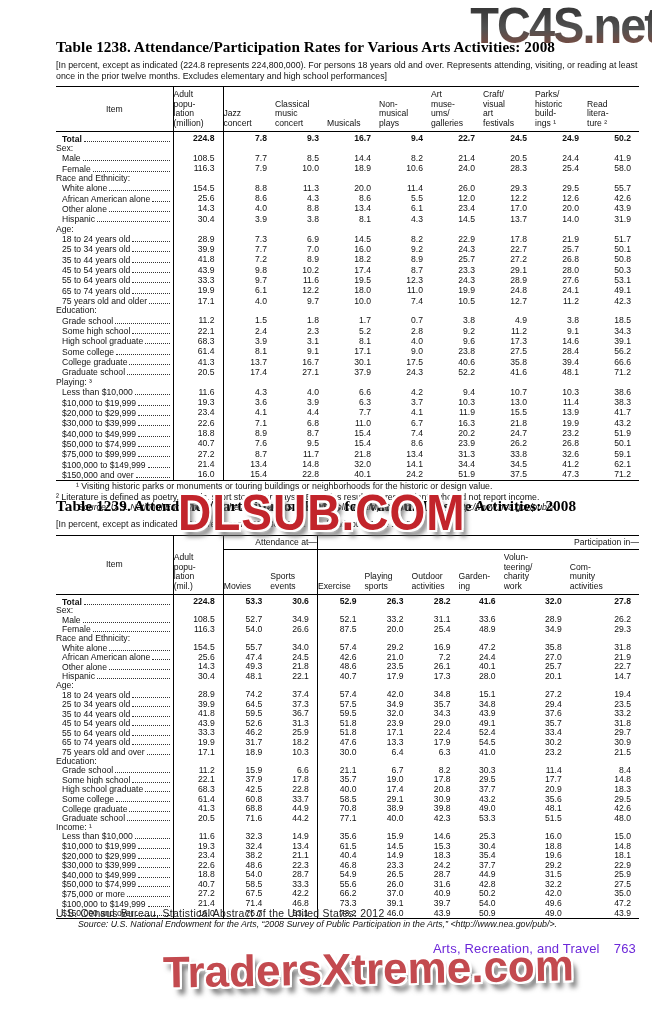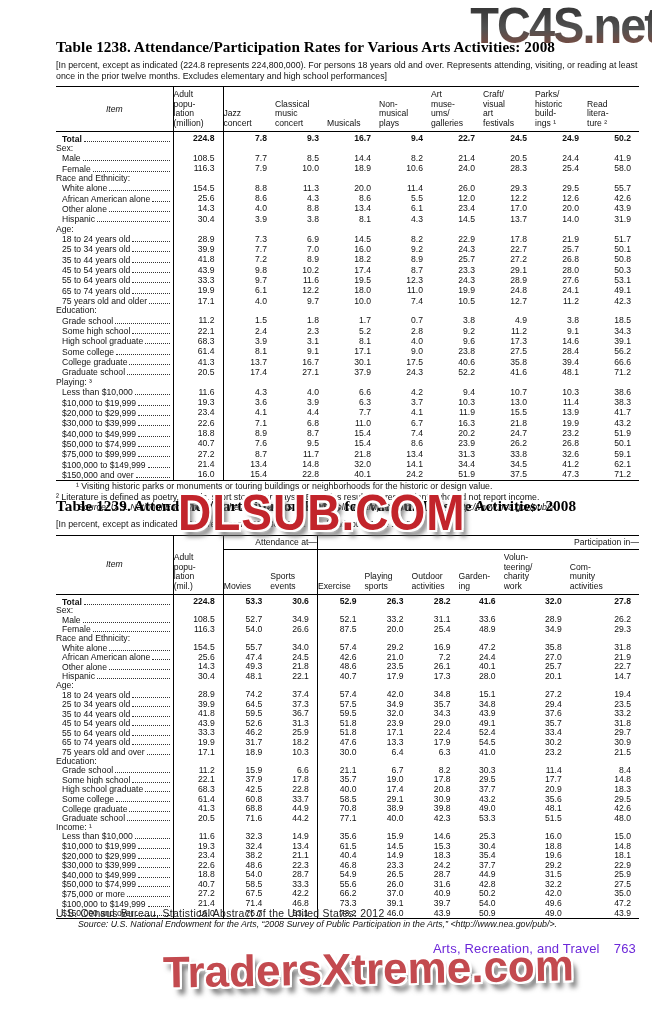--- a/index.html
+++ b/index.html
@@ -11,21 +11,21 @@
   .sec1238{top:38px;}
   .sec1239{top:497px;}
 
   .tbl-title{font-family:"Liberation Serif",serif;font-weight:700;font-size:15.2px;line-height:17px;margin:0 0 5px 0;color:#000;letter-spacing:.1px;white-space:nowrap;}
   .headnote{font-size:8.8px;line-height:10.6px;margin:0 0 5px 0;color:#111;}
 
   table{border-collapse:collapse;table-layout:fixed;width:583px;border-top:1px solid #000;border-bottom:1.5px solid #000;}
   th,td{margin:0;padding:0;overflow:hidden;}
   th{font-weight:400;font-size:8.6px;line-height:9.6px;white-space:pre-line;vertical-align:bottom;}
   thead th{border-bottom:1.5px solid #000;padding-top:3px;padding-bottom:2px;}
-  th.stub-h{text-align:center;vertical-align:middle;font-style:italic;}
+  th.stub-h{text-align:center;vertical-align:middle;}
   th.num-h{text-align:left;padding-right:8px;}
   th.span-h{text-align:right;border-bottom:1px solid #000 !important;padding-top:2px;padding-bottom:2px;}
   .t1239 thead tr.colrow th{border-bottom:1.5px solid #000;}
   .vr{border-right:1px solid #000;}
 
   td{font-size:8.6px;}
   .t1238 tbody td{line-height:9.35px;height:9.35px;}
   .t1239 tbody td{line-height:8.6px;height:8.6px;}
   td.num{text-align:right;padding-right:8px;white-space:nowrap;}
   tr.total td{font-weight:700;}

